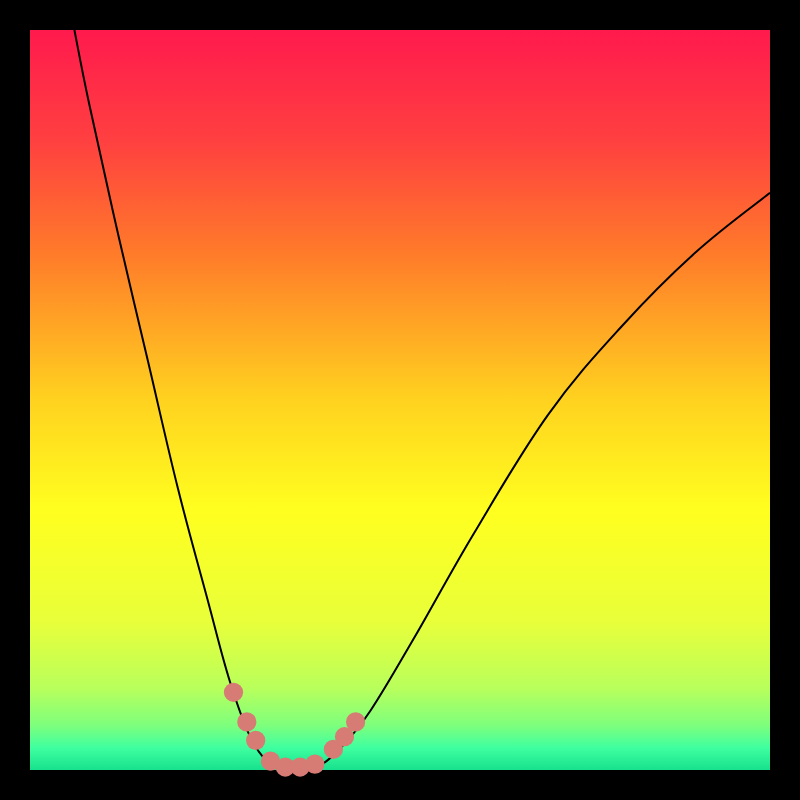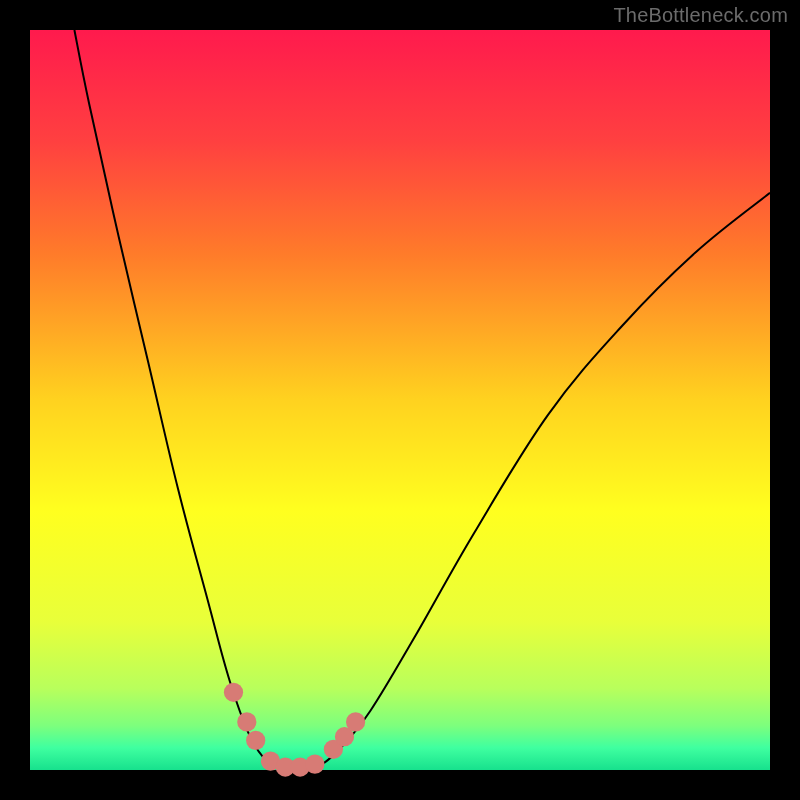--- a/index.html
+++ b/index.html
@@ -60,14 +60,13 @@
       <circle cx="246.82" cy="721.9" r="9.620000000000001" fill="#d77b75"></circle>
       <circle cx="255.7" cy="740.4" r="9.620000000000001" fill="#d77b75"></circle>
       <circle cx="270.5" cy="761.12" r="9.620000000000001" fill="#d77b75"></circle>
       <circle cx="285.29999999999995" cy="767.04" r="9.620000000000001" fill="#d77b75"></circle>
       <circle cx="300.09999999999997" cy="767.04" r="9.620000000000001" fill="#d77b75"></circle>
       <circle cx="314.90000000000003" cy="764.08" r="9.620000000000001" fill="#d77b75"></circle>
       <circle cx="333.4" cy="749.28" r="9.620000000000001" fill="#d77b75"></circle>
       <circle cx="344.5" cy="736.7" r="9.620000000000001" fill="#d77b75"></circle>
       <circle cx="355.6" cy="721.9" r="9.620000000000001" fill="#d77b75"></circle>
     </svg>
-  <div class="watermark">TheBottleneck.com</div>
 </div>
 
 </body></html>

